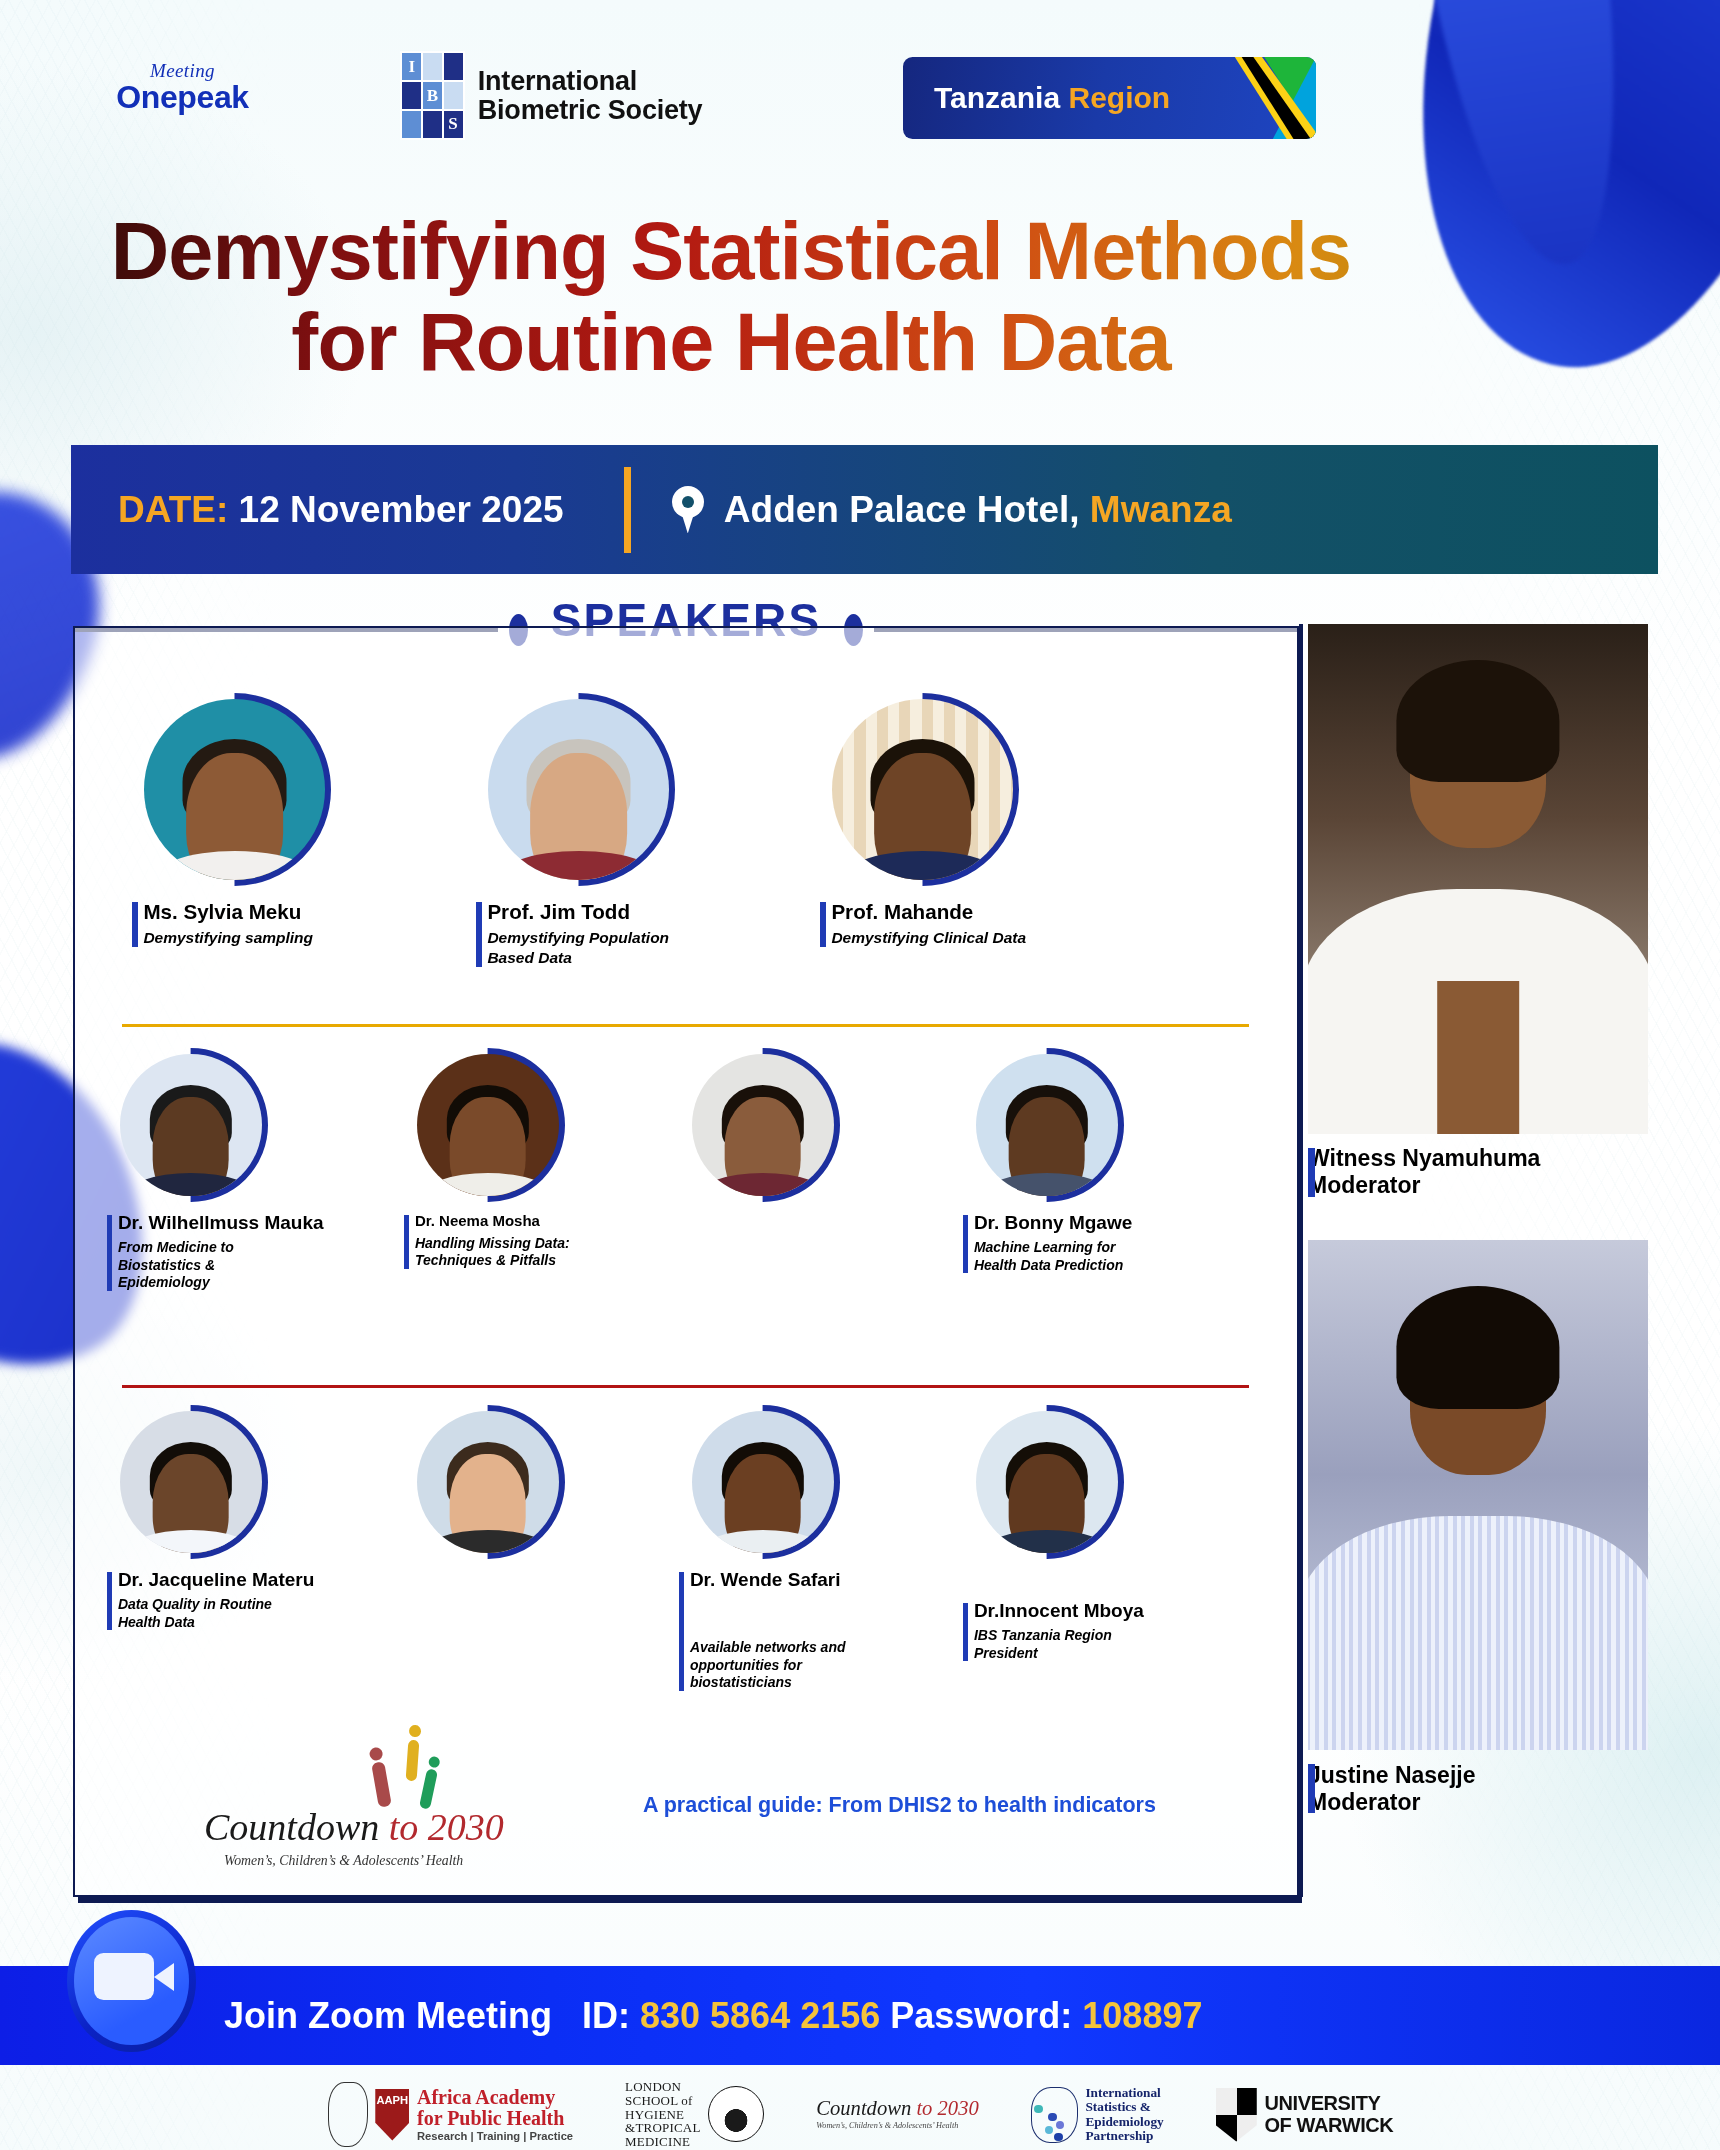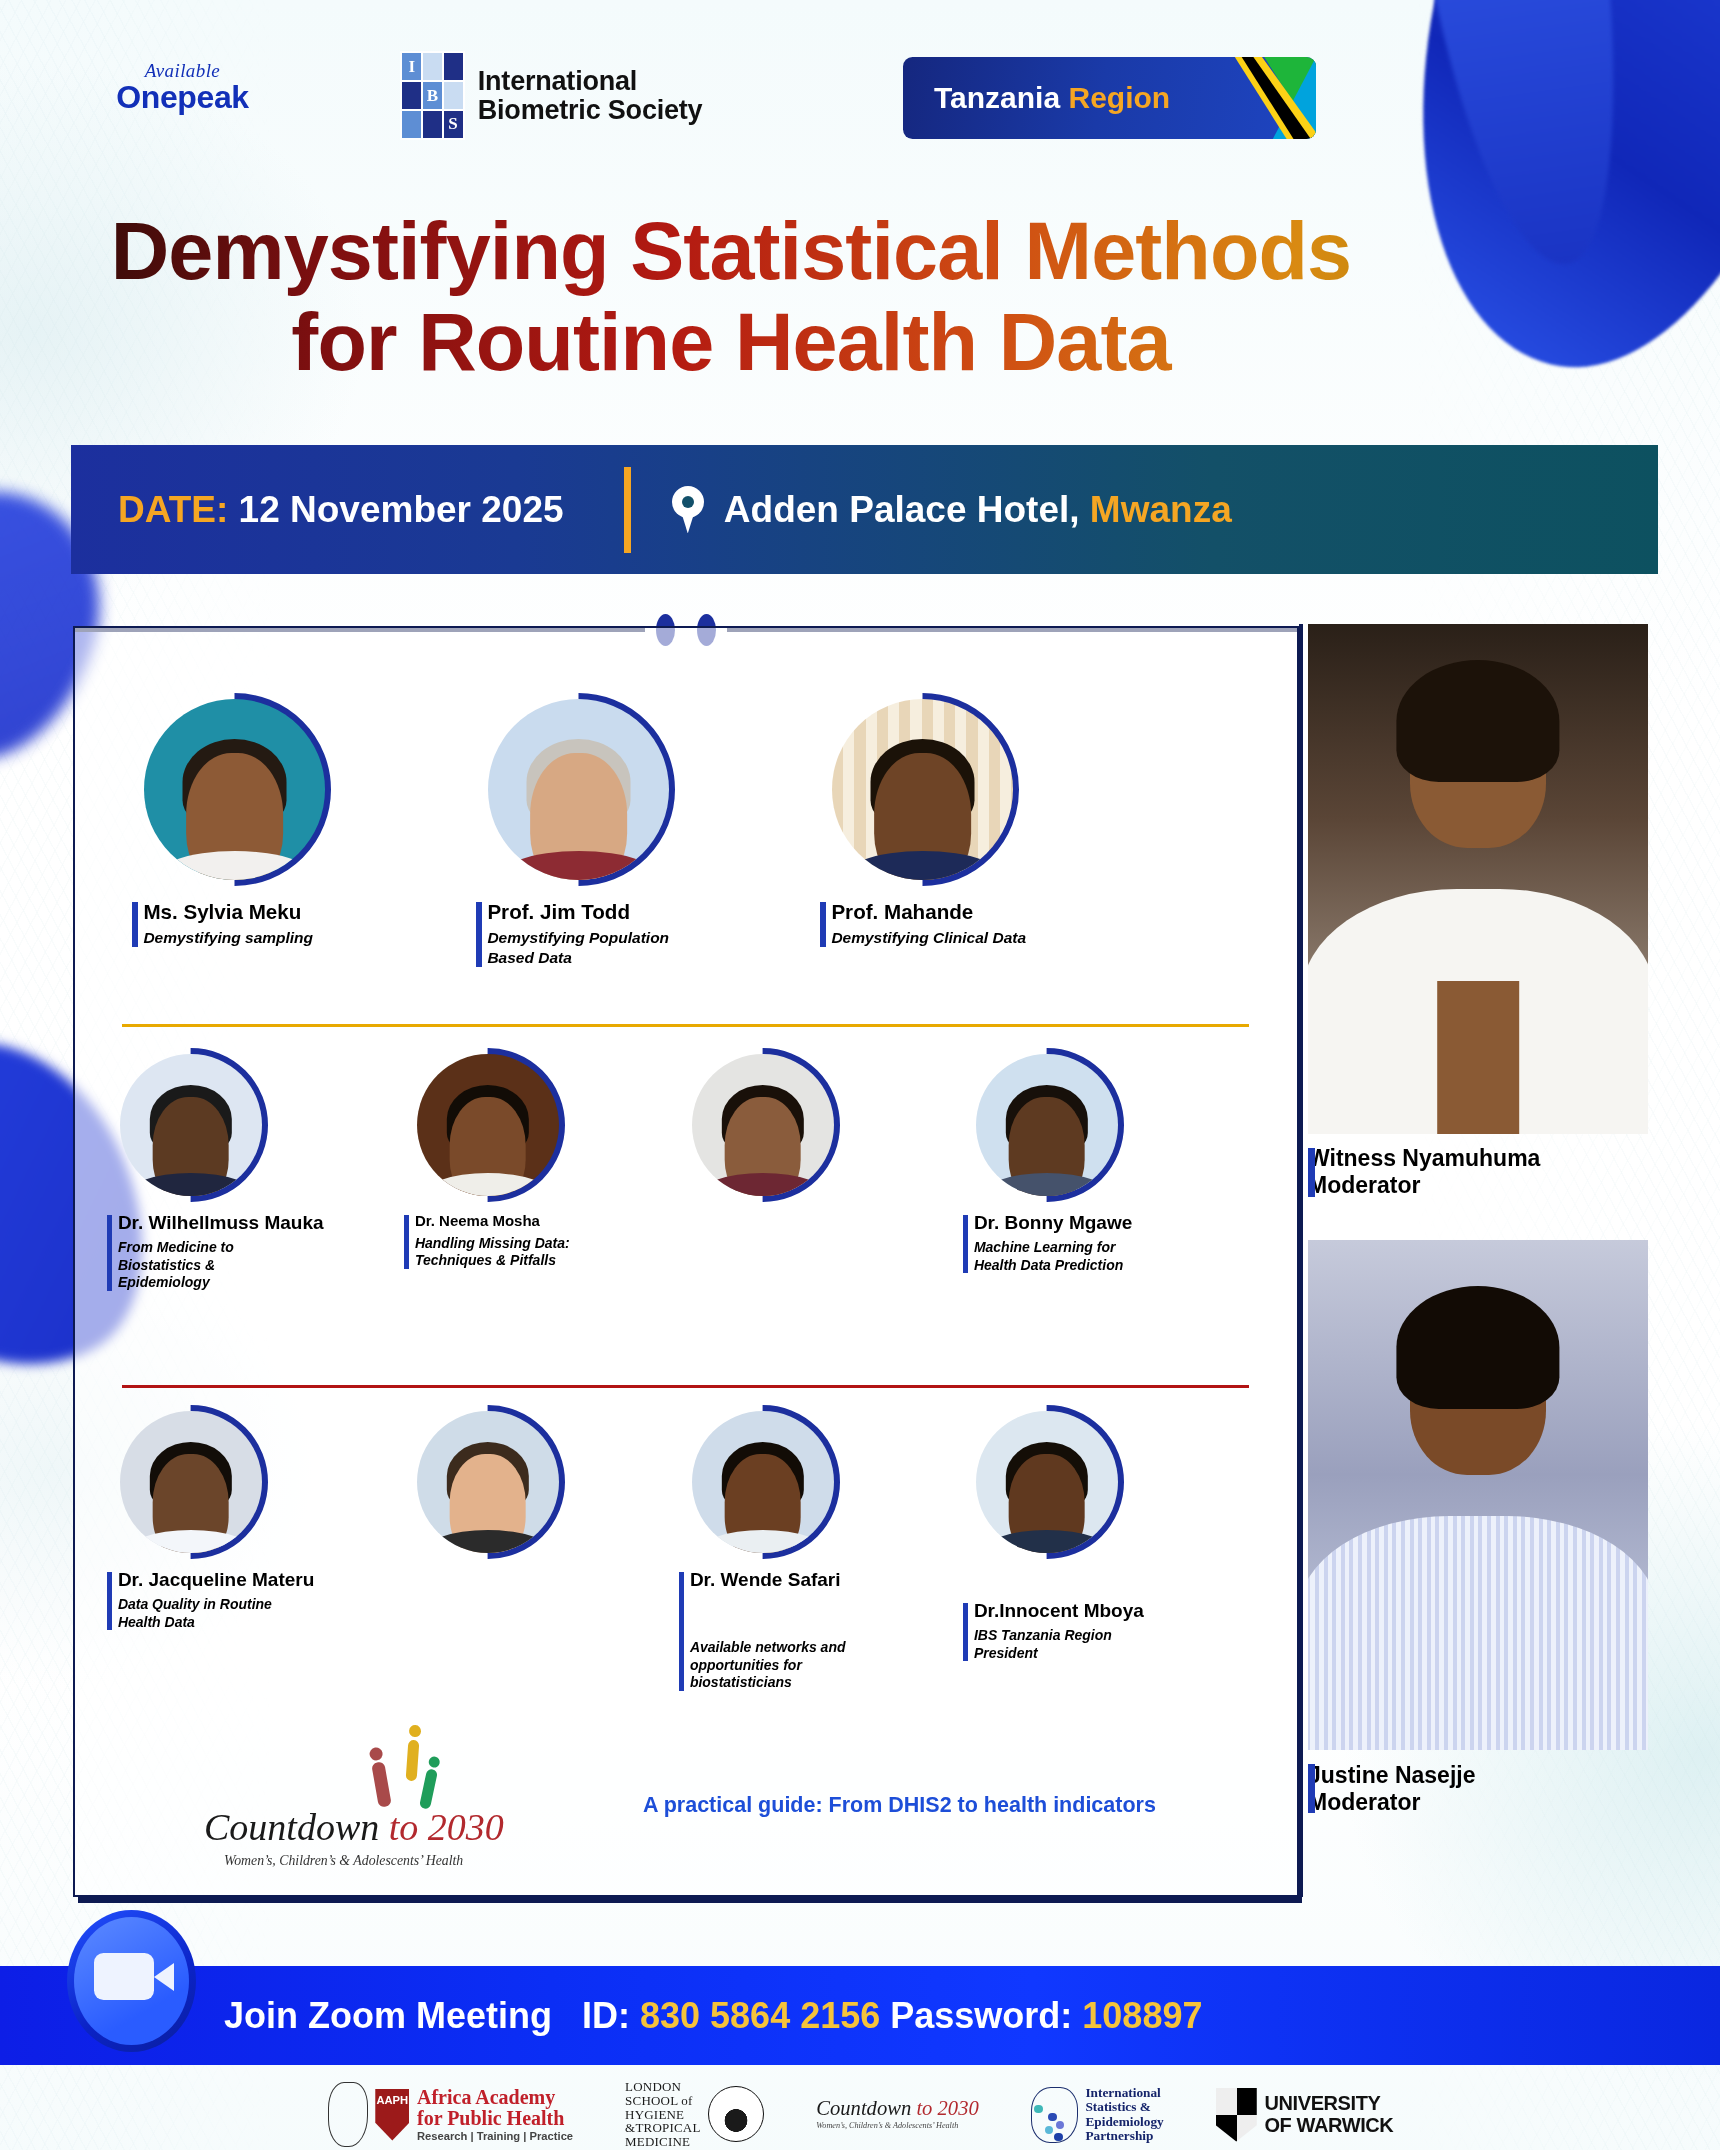--- a/index.html
+++ b/index.html
@@ -221,21 +221,21 @@
 
 <div class="tex"></div>
 <div class="blob blob-tr1"></div>
 <div class="blob blob-tr2"></div>
 <div class="blob blob-l1"></div>
 <div class="blob blob-l2"></div>
 
 <div class="brandrow">
 
   <div class="onepeak">
-    <div class="d">Available</div>
+    <div class="d">Meeting</div>
     <div class="n">Onepeak</div>
   </div>
 
   <div class="ibs">
     <div class="ibs-mark">
       <i class="c-md">I</i>
       <i class="c-lt"></i>
       <i class="c-dk"></i>
       <i class="c-dk"></i>
       <i class="c-md">B</i>
@@ -272,20 +272,21 @@
   <div class="sep"></div>
   <div class="pin">
       <i></i>
     </div>
   <div class="venue"><span>Adden Palace Hotel, </span><b>Mwanza</b></div>
 </div>
 
 <div class="spk-head">
   <div class="line"></div>
   <div class="dot"></div>
+  <div class="word">SPEAKERS</div>
   <div class="dot"></div>
   <div class="line"></div>
 </div>
 
 <div class="panel">
 
   <div class="row" style="top:71px; padding-left:52px;">
     <div class="card" style="width:344px;">
       <div class="photo" style="width:181px;height:181px;margin-left:17px;">
         <div class="ring"></div>

